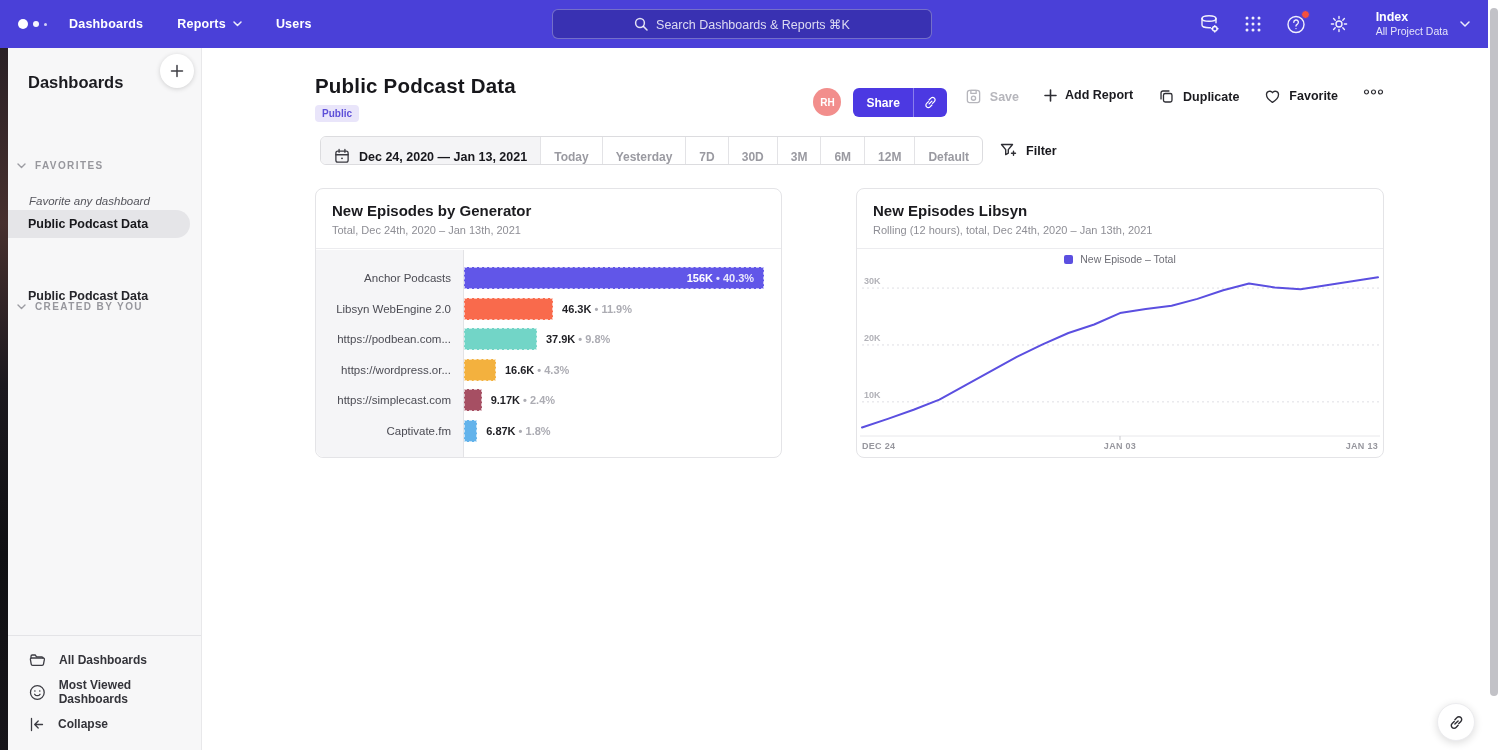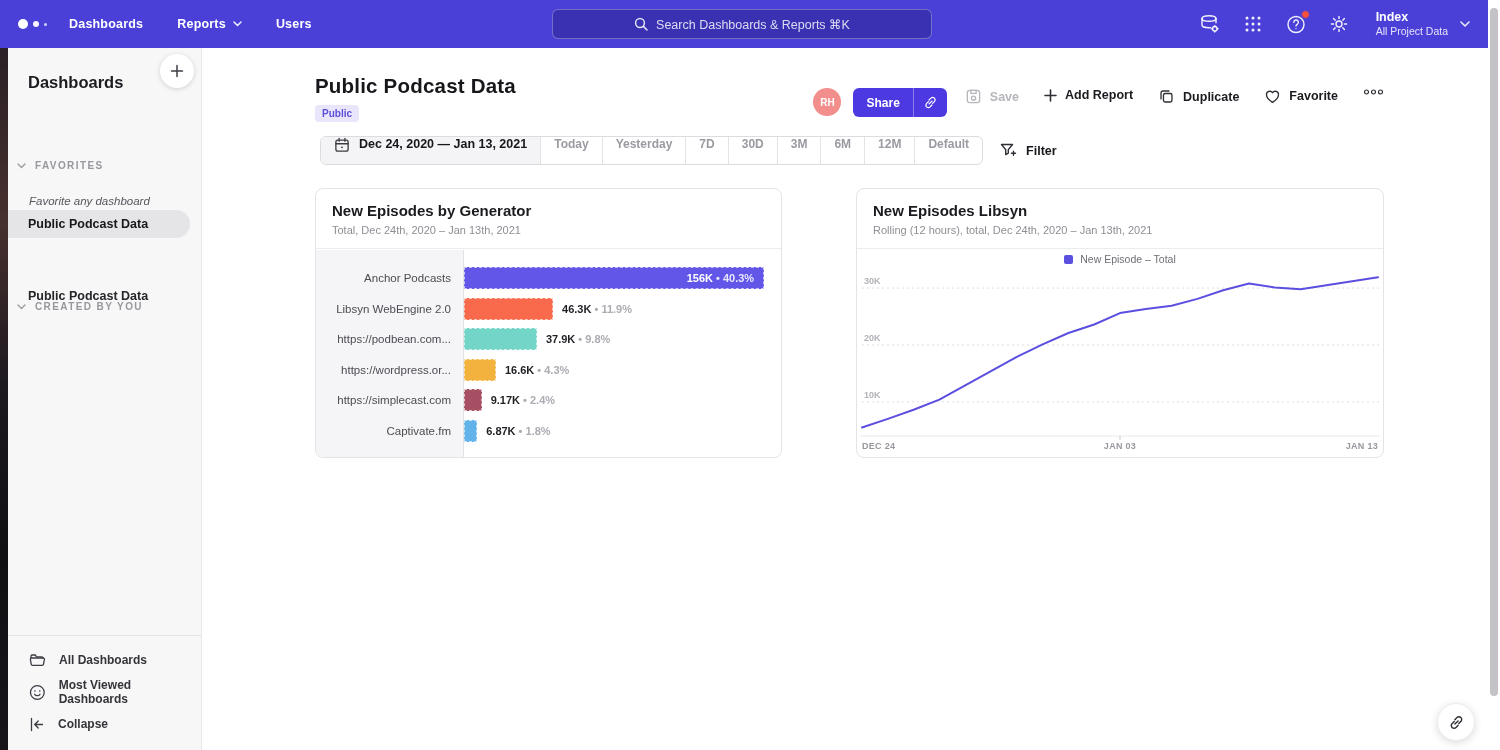--- a/index.html
+++ b/index.html
@@ -72,21 +72,21 @@
   .act { display:flex; align-items:center; gap:8px; cursor:pointer; margin-right:25px; }
   .act svg { stroke:#2E2E34; fill:none; stroke-width:1.4; stroke-linecap:round; stroke-linejoin:round; }
   .act span { font-size:12.5px; font-weight:700; color:#1B1B20; }
   .act.disabled svg { stroke:#B6B6BC; }
   .act.disabled span { color:#B6B6BC; }
   .act.more { margin-right:0; }
   .act.more svg { stroke:#2E2E34; }
 
   .toolbar { position:absolute; left:118px; top:88px; display:flex; align-items:center; }
   .tb-group { display:inline-flex; align-items:stretch; height:29px; border:1px solid #DCDCDF; border-radius:6px; overflow:hidden; background:#fff; }
-  .seg { display:flex; align-items:flex-start; border-left:1px solid #E3E3E6; padding:0 13px; font-size:12px; color:#9A9AA1; font-weight:600; cursor:pointer; white-space:nowrap; }
+  .seg { display:flex; align-items:flex-end; border-left:1px solid #E3E3E6; padding:0 13px; font-size:12px; color:#9A9AA1; font-weight:600; cursor:pointer; white-space:nowrap; }
   .seg.date { border-left:none; background:#F4F4F6; color:#17171C; font-weight:700; gap:9px; font-size:12.5px; }
   .seg.date svg { stroke:#3A3A41; fill:none; stroke-width:1.4; stroke-linecap:round; }
   .tb-filter { display:flex; align-items:center; gap:9px; margin-left:17px; cursor:pointer; }
   .tb-filter svg { stroke:#2E2E34; fill:none; stroke-width:1.4; stroke-linecap:round; stroke-linejoin:round; }
   .tb-filter span { font-size:12.5px; font-weight:700; color:#17171C;text-align:center; }
 
   
   .card { position:absolute; top:140px; height:270px; background:#fff; border:1px solid #E4E4E7; border-radius:8px; }
   .card1 { left:113px; width:467px; }
   .card2 { left:654px; width:528px; }

